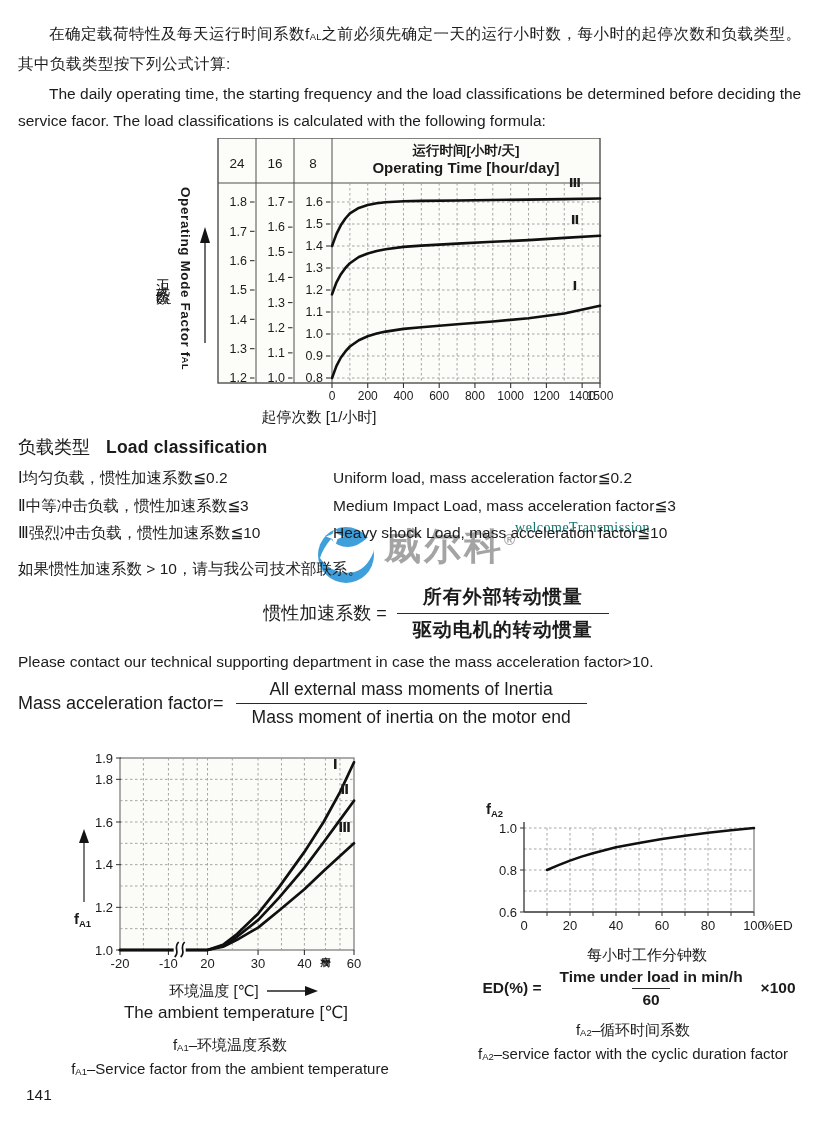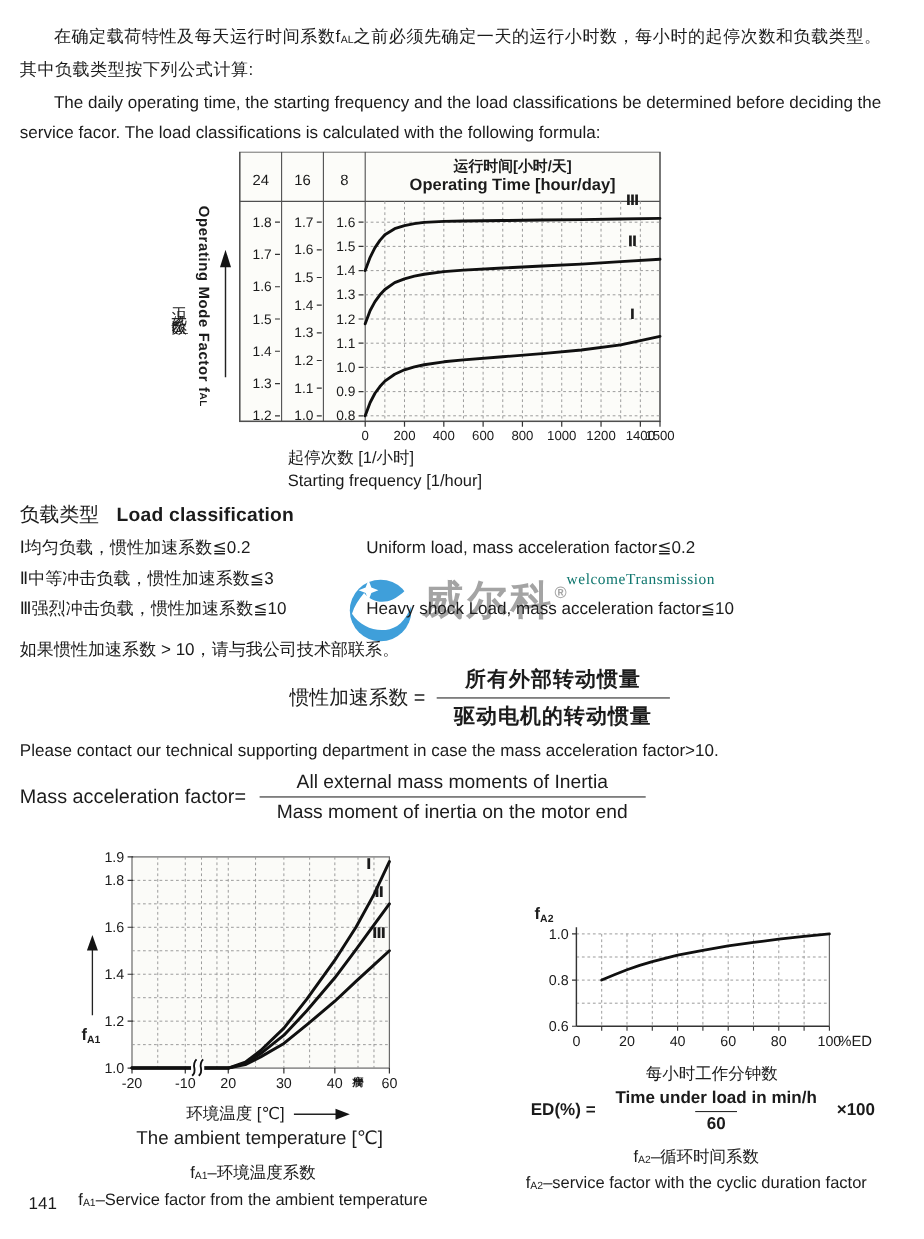--- a/index.html
+++ b/index.html
@@ -196,36 +196,36 @@
             <path d="M120.0,108.0 L124.5,95.9 L128.9,87.1 L133.4,80.5 L137.9,75.4 L146.8,69.9 L155.7,67.1 L164.7,65.3 L173.6,64.2 L191.5,63.3 L209.3,62.9 L245.1,62.5 L280.8,62.0 L316.5,61.6 L352.3,61.1 L388.0,60.5" fill="none" stroke="#101010" stroke-width="2.6" stroke-linejoin="round" stroke-linecap="round"></path>
             <text x="362.9866666666667" y="48.60000000000004" font-size="13" text-anchor="middle" font-weight="bold">Ⅲ</text>
             <path d="M120.0,156.4 L124.5,144.3 L128.9,136.2 L133.4,130.0 L137.9,125.2 L146.8,119.0 L155.7,115.5 L164.7,113.1 L173.6,111.3 L191.5,108.9 L209.3,107.6 L245.1,105.6 L280.8,103.8 L316.5,102.1 L352.3,99.9 L388.0,97.7" fill="none" stroke="#101010" stroke-width="2.6" stroke-linejoin="round" stroke-linecap="round"></path>
             <text x="362.9866666666667" y="86.00000000000003" font-size="13" text-anchor="middle" font-weight="bold">Ⅱ</text>
             <path d="M120.0,240.0 L124.5,227.9 L128.9,219.5 L133.4,213.4 L137.9,208.5 L146.8,202.2 L155.7,198.2 L164.7,195.6 L173.6,193.6 L191.5,190.9 L209.3,189.2 L245.1,186.3 L280.8,183.5 L316.5,180.2 L352.3,175.5 L388.0,167.8" fill="none" stroke="#101010" stroke-width="2.6" stroke-linejoin="round" stroke-linecap="round"></path>
             <text x="362.9866666666667" y="152.00000000000003" font-size="13" text-anchor="middle" font-weight="bold">Ⅰ</text>
           </svg>
         <div class="c1-xlabels">
           <div class="inner">
             <div>起停次数 [1/小时]</div>
-            <div>Starting frequency [1/hour]</div>
           </div>
         </div>
       </div>
     </div>
 
     <div class="load-head">
       <span class="cn">负载类型</span><span class="en">Load classification</span>
     </div>
     <div class="load-rows">
       <div class="load-row">
         <span>Ⅰ均匀负载，惯性加速系数≦0.2</span>
           <span>Uniform load, mass acceleration factor≦0.2</span>
       </div>
       <div class="load-row">
         <span>Ⅱ中等冲击负载，惯性加速系数≦3</span>
+          <span>Medium Impact Load, mass acceleration factor≦3</span>
       </div>
       <div class="load-row">
         <span>Ⅲ强烈冲击负载，惯性加速系数≦10</span>
           <span>Heavy shock Load, mass acceleration factor≦10</span>
       </div>
     </div>
 
     <p class="contact-cn">如果惯性加速系数 &gt; 10，请与我公司技术部联系。</p>
 
     <div class="formula-cn">

